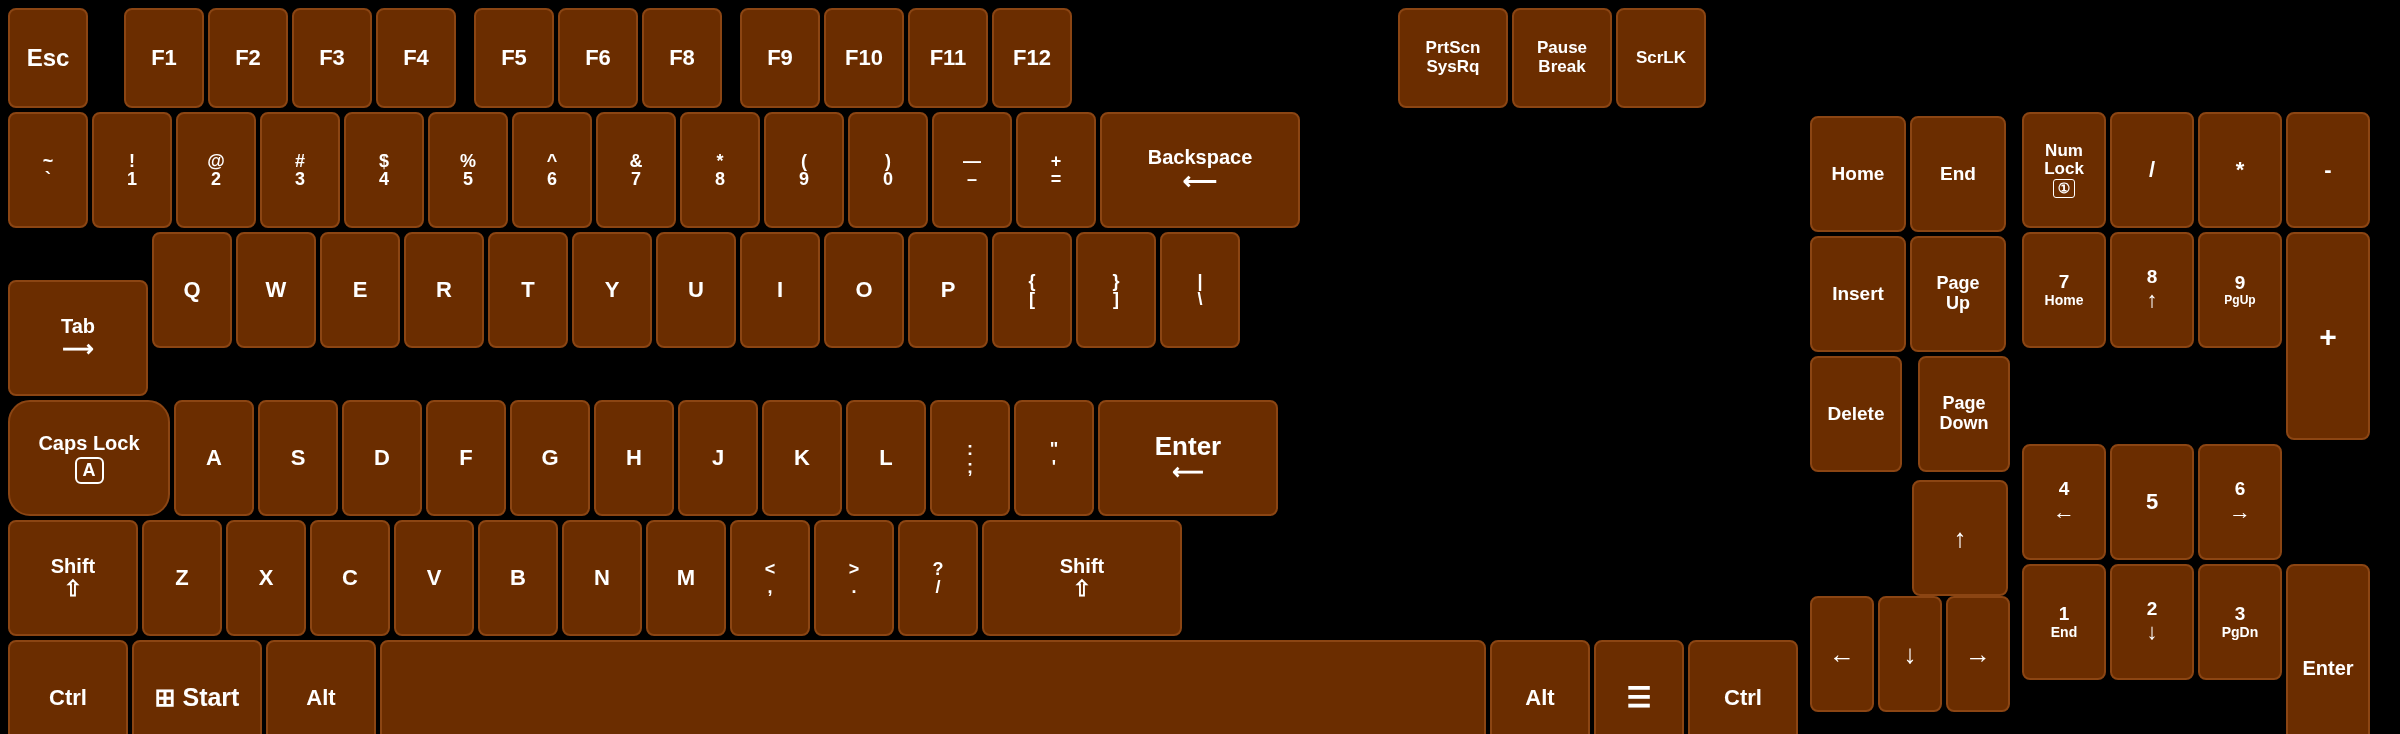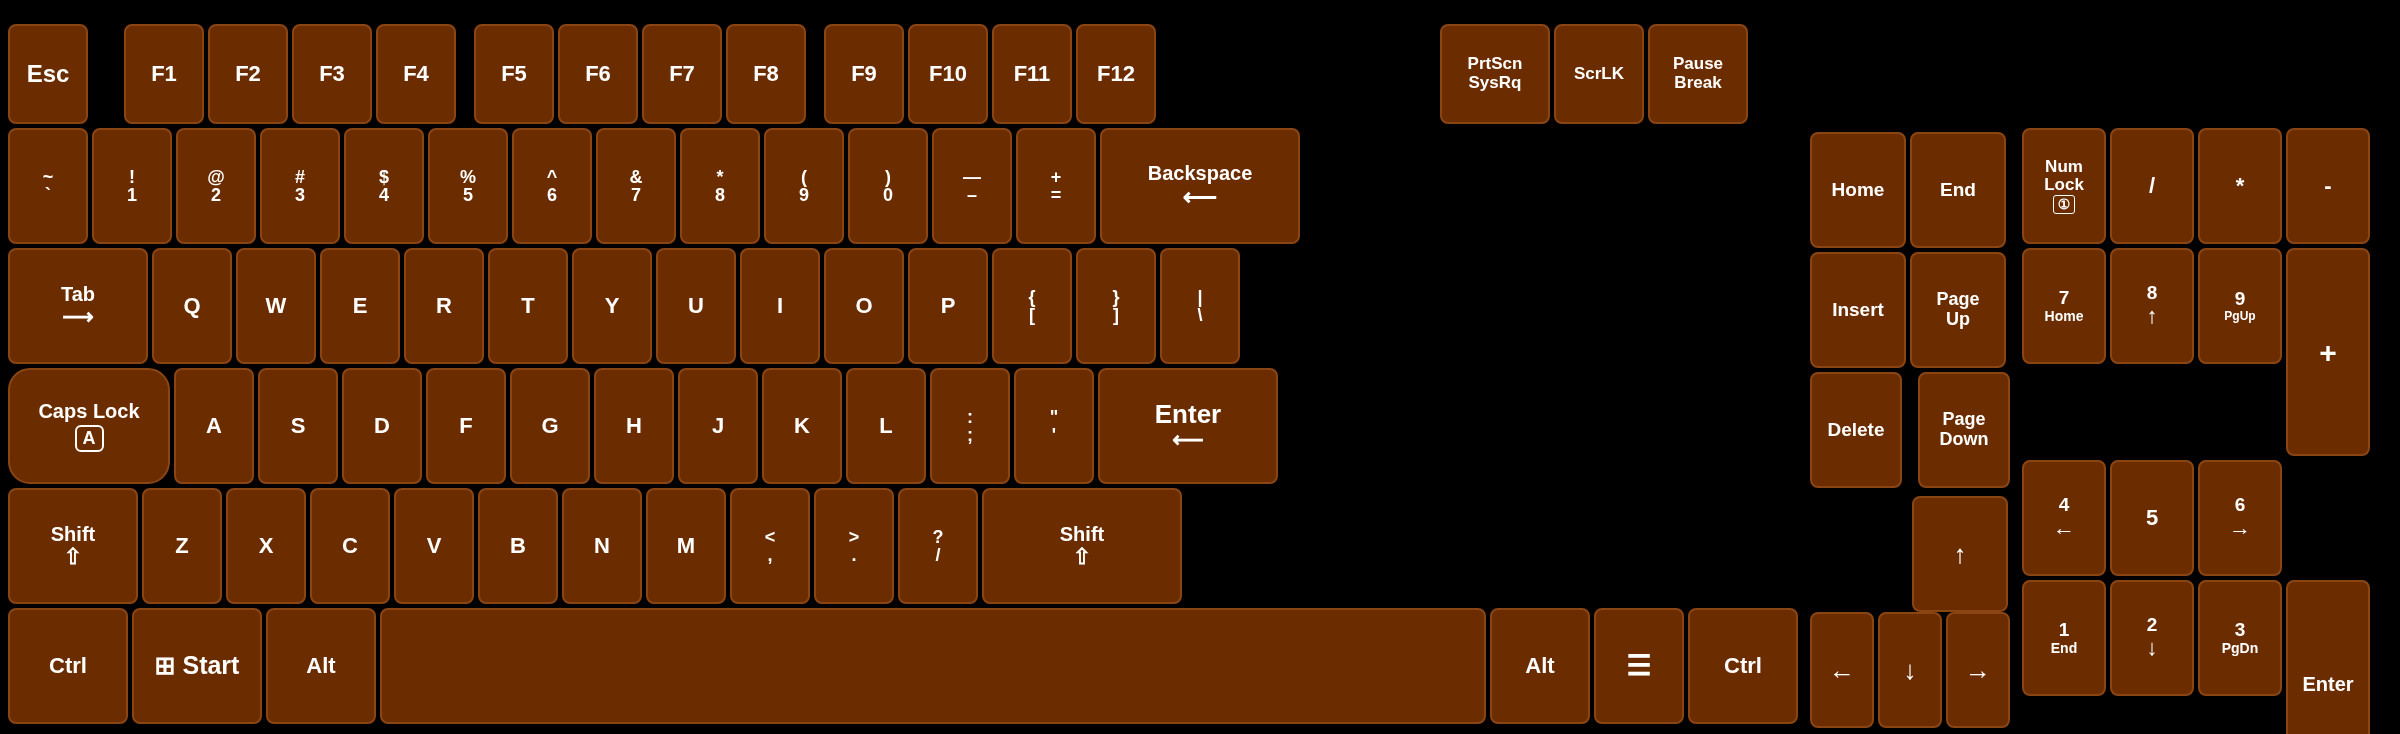--- a/index.html
+++ b/index.html
@@ -47,25 +47,25 @@
       line-height: 1;
     }
     
     .row {
       display: flex;
       gap: 4px;
       align-items: stretch;
     }
     
     .w1 { width: 80px; min-width: 80px; }
-    .h1 { height: 100px; margin-top: 16px; }
+    .h1 { height: 100px; }
     .h2 { height: 116px; }
     
     .key-backspace { width: 200px; min-width: 200px; }
-    .key-tab { width: 140px; min-width: 140px; }
+    .key-tab { width: 140px; min-width: 140px; margin-top: 48px; }
     .key-caps { width: 162px; min-width: 162px; border-radius: 22px; }
     .key-enter { width: 180px; min-width: 180px; }
     .key-shift-l { width: 130px; min-width: 130px; }
     .key-shift-r { width: 200px; min-width: 200px; }
     .key-ctrl { width: 120px; min-width: 120px; }
     .key-start { width: 130px; min-width: 130px; }
     .key-alt { width: 110px; min-width: 110px; }
     .key-space { flex: 1; }
     .key-alt-r { width: 100px; min-width: 100px; }
     .key-menu { width: 90px; min-width: 90px; }
@@ -87,36 +87,35 @@
   <div class="row">
     <div class="key h1 w1" style="font-size:24px;">Esc</div>
     <div style="width:28px;"></div>
     <div class="key h1 w1">F1</div>
     <div class="key h1 w1">F2</div>
     <div class="key h1 w1">F3</div>
     <div class="key h1 w1">F4</div>
     <div style="width:10px;"></div>
     <div class="key h1 w1">F5</div>
     <div class="key h1 w1">F6</div>
-    <div class="key h1 w1">F7</div>
     <div class="key h1 w1">F8</div>
     <div style="width:10px;"></div>
     <div class="key h1 w1">F9</div>
     <div class="key h1 w1">F10</div>
     <div class="key h1 w1">F11</div>
     <div class="key h1 w1">F12</div>
     <div style="flex:1;"></div>
     <div class="key h1" style="width:110px;">
         <span style="font-size:17px;text-align:center;">PrtScn<br>SysRq</span>
       </div>
+    <div class="key h1" style="width:100px;">
+        <span style="font-size:17px;text-align:center;">Pause<br>Break</span>
+      </div>
     <div class="key h1" style="width:90px;">
         <span style="font-size:17px;">ScrLK</span>
-      </div>
-    <div class="key h1" style="width:100px;">
-        <span style="font-size:17px;text-align:center;">Pause<br>Break</span>
       </div>
     <div style="flex:1;"></div>
 
     <div style="width:360px;"></div>
   </div>
 
   <div style="display:flex; gap:12px; flex:1;">
 
     <div style="display:flex; flex-direction:column; gap:4px; flex:1;">
 

